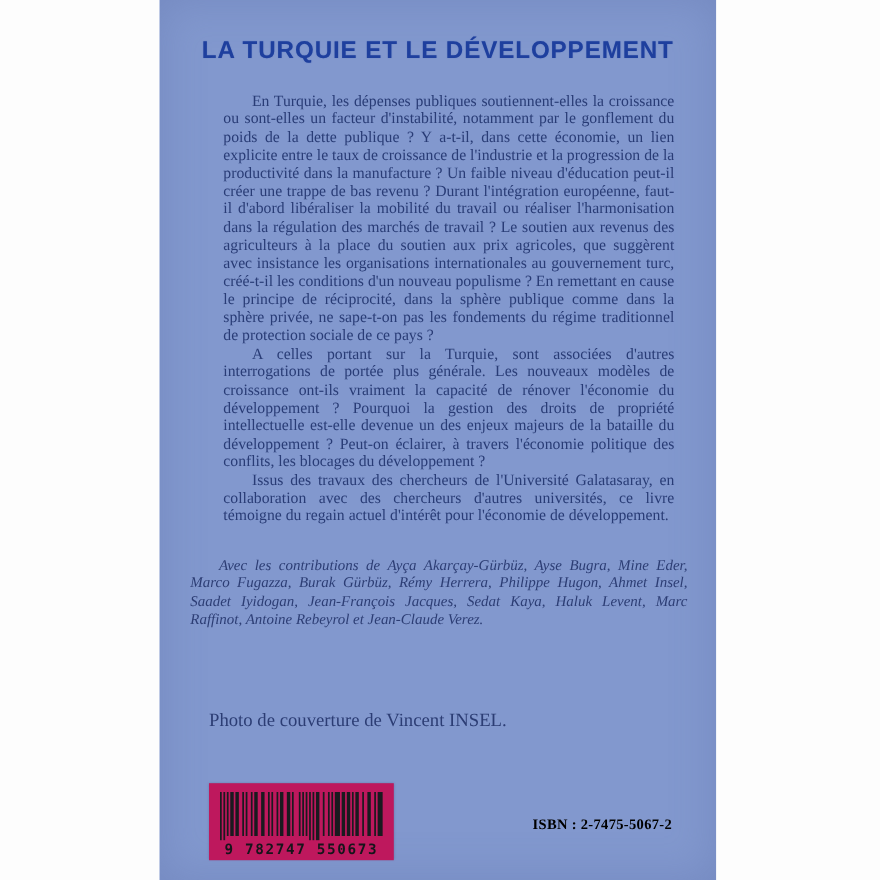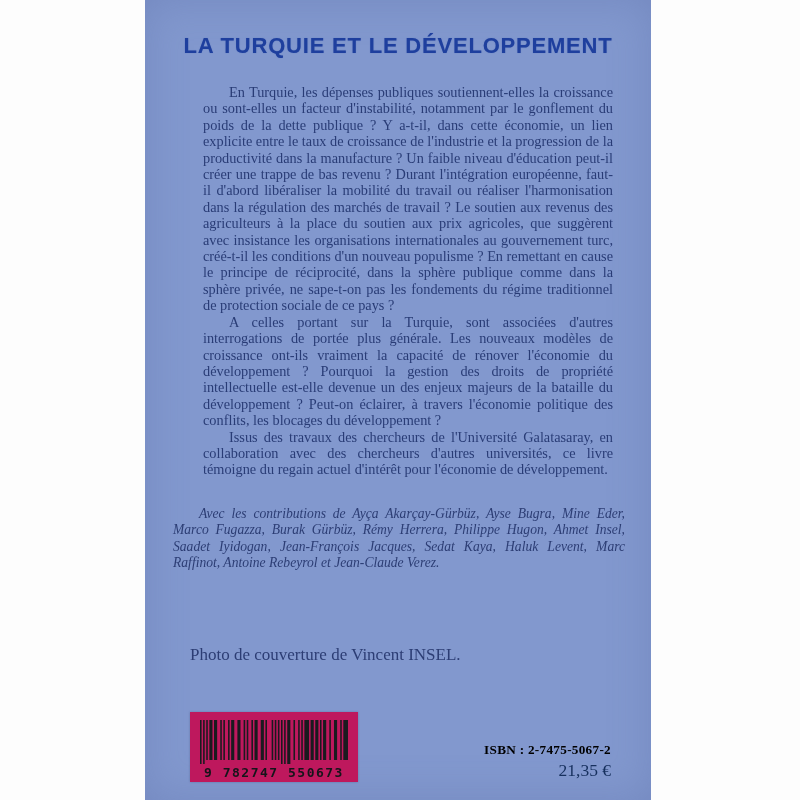--- a/index.html
+++ b/index.html
@@ -167,17 +167,16 @@
           <rect x="99" y="0" width="1" height="40" fill="#1a1a1f"></rect>
           <rect x="101" y="0" width="1" height="40" fill="#1a1a1f"></rect>
           <rect x="103" y="0" width="1" height="44" fill="#1a1a1f"></rect>
           <rect x="105" y="0" width="1" height="44" fill="#1a1a1f"></rect>
         </svg>
       <div class="barcode-digits">9 782747 550673</div>
     </div>
 
     <div class="price-block">
       <div class="isbn-line">ISBN : 2-7475-5067-2</div>
-      <div class="price-line">21,35 €</div>
     </div>
 
   </div>
 </div>
 
 </body></html>

